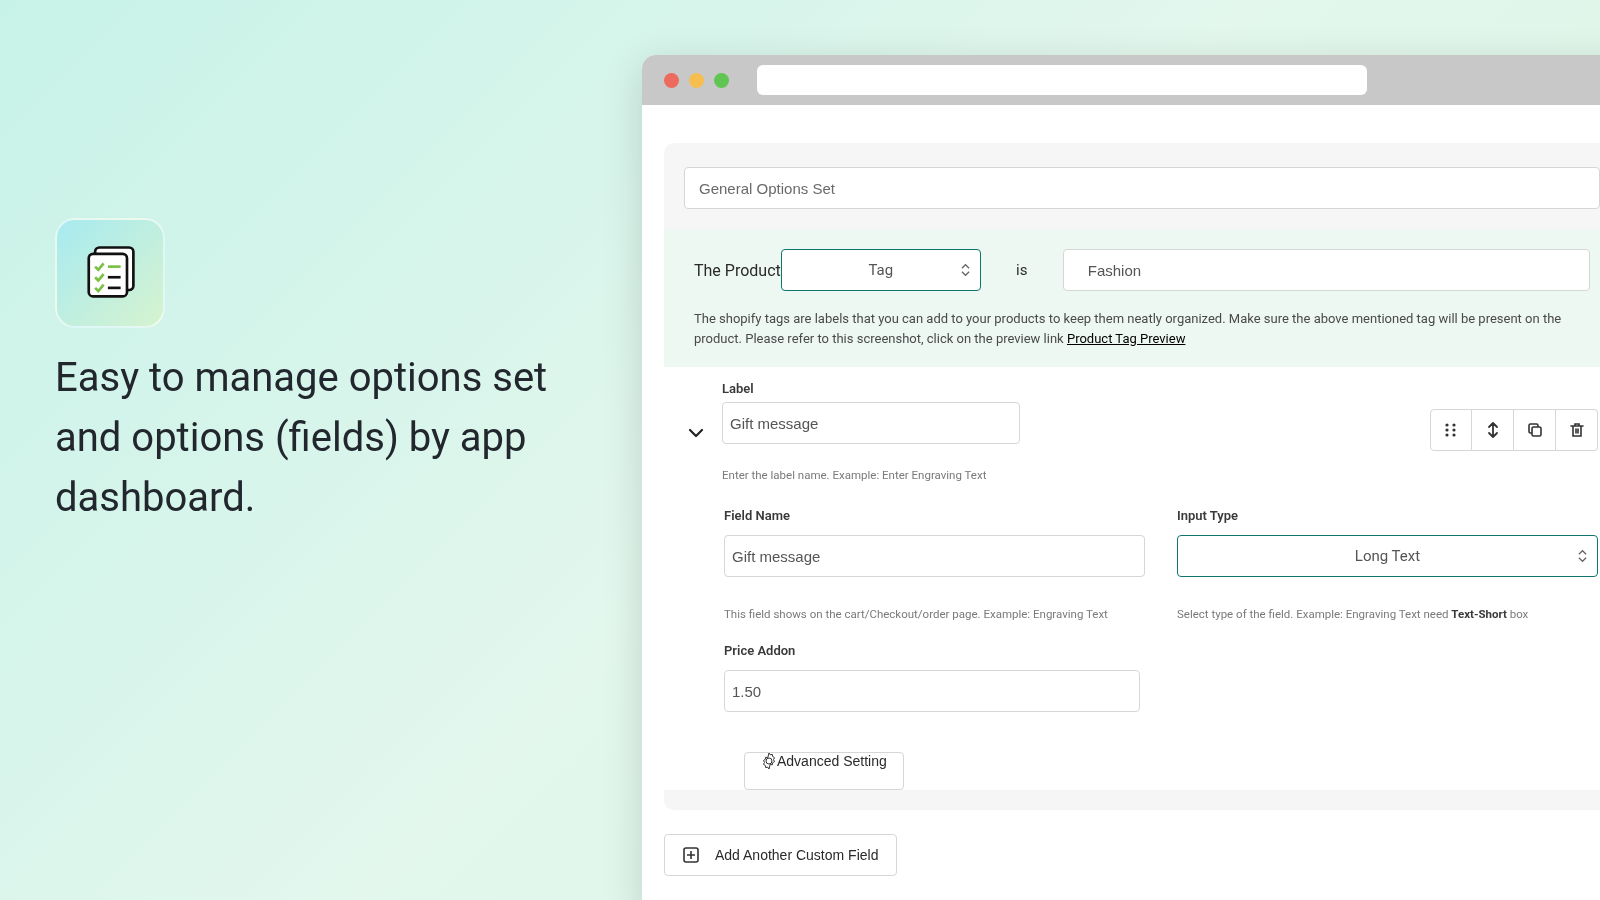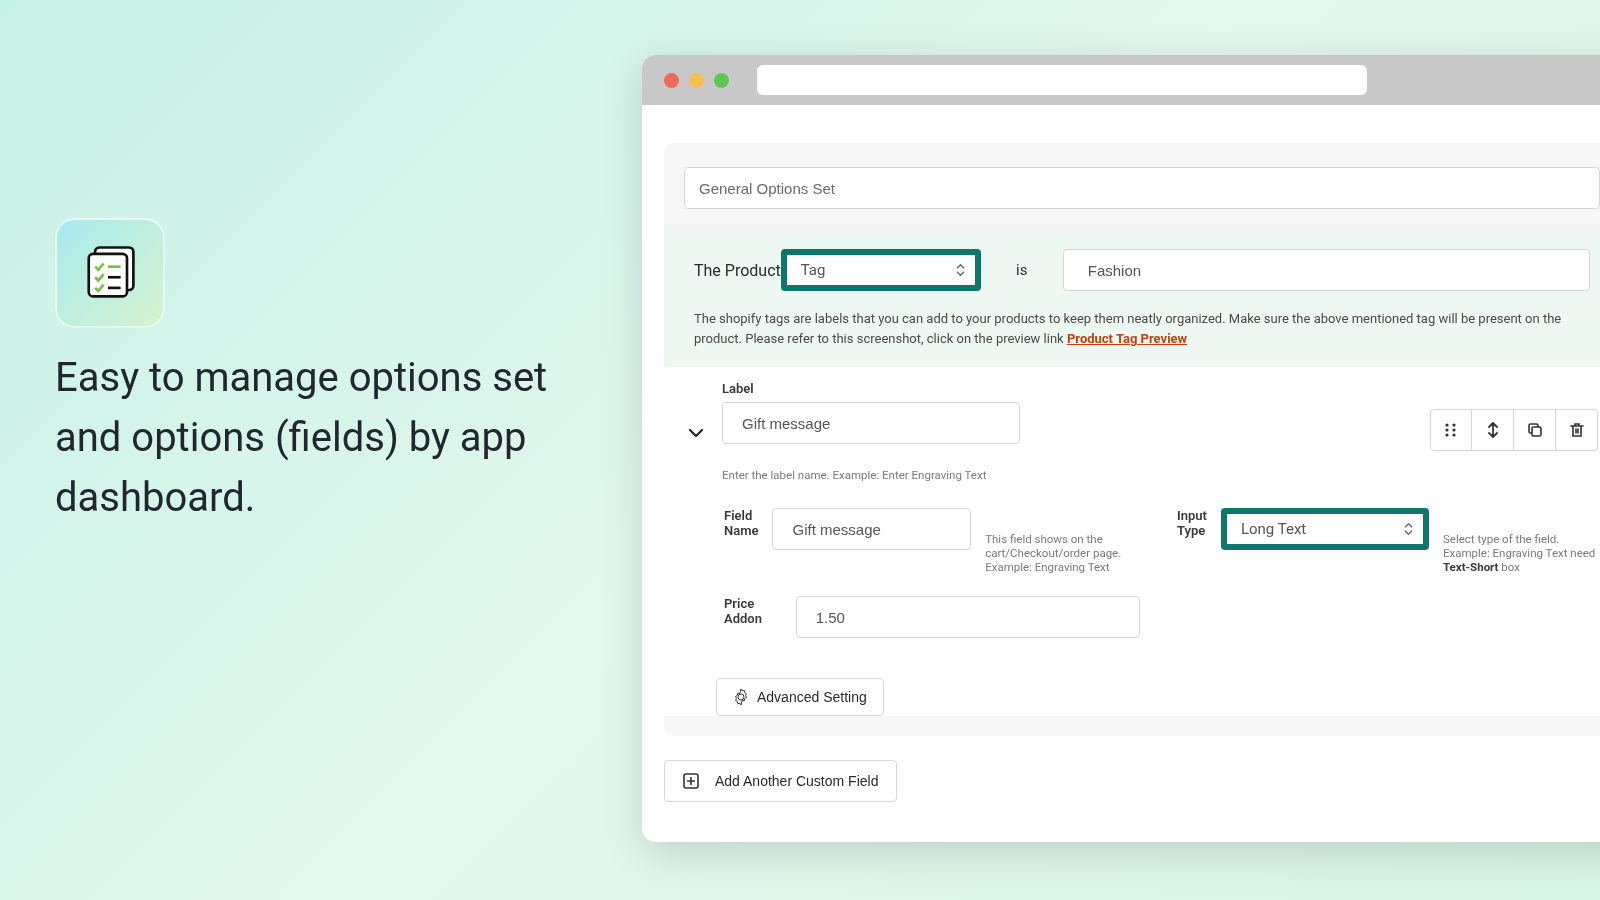--- a/index.html
+++ b/index.html
@@ -106,27 +106,28 @@
   align-items: center;
 }
 .cond-label {
   font-size: 16px;
   color: #2a2a2a;
 }
 .select {
   position: relative;
   height: 42px;
   background: #fff;
-  border: 6px solid #0f766e;
+  border: 1px solid #0f766e;
   border-radius: 4px;
   display: flex;
   align-items: center;
   padding: 0 14px;
   font-size: 15px;
   color: #555;
+  justify-content: center;
 }
 .select.tag { width: 200px; }
 .select-caret {
   position: absolute;
   right: 10px;
   top: 50%;
   transform: translateY(-50%);
   display:flex;
   flex-direction:column;
   gap:1px;
@@ -142,21 +143,21 @@
   padding: 0 24px;
   font-size: 15px;
   color: #555;
 }
 .hint {
   font-size: 13px;
   color: #4a4a4a;
   margin-top: 18px;
   line-height: 1.55;
 }
-.hint a { color: #c2410c; font-weight: 700; text-decoration: underline; }
+.hint a { color: #000000; font-weight: 400; text-decoration: underline; }
 
 
 .field-card {
   background: #fff;
   margin-top: 0;
 }
 .field-head {
   display: flex;
   align-items: flex-start;
   padding: 14px 22px 6px 22px;
@@ -171,21 +172,21 @@
   font-size: 13px;
   color: #3a3a3a;
   font-weight: 600;
   margin-bottom: 6px;
 }
 .text-input {
   width: 100%;
   height: 42px;
   border: 1px solid #d6d6d6;
   border-radius: 4px;
-  padding: 0 19px;
+  padding: 0 7px;
   font-size: 15px;
   color: #555;
   background: #fff;
 }
 .help {
   font-size: 11.5px;
   color: #7a7a7a;
   margin-top: 24px;
 }
 .help b { color: #3a3a3a; }
@@ -213,38 +214,38 @@
 .field-body {
   padding: 20px 22px 22px 60px;
   display: flex;
   flex-direction: column;
   gap: 22px;
 }
 .row {
   display: flex;
   gap: 32px;
 }
-.col { flex: 1; display:flex; flex-direction:row; gap:14px;}
+.col { flex: 1; display:flex; flex-direction:column; gap:6px;}
 .col .text-input, .col .select { width: 100%; }
 .select.long { width: 100%; height: 42px; }
 .price-col { width: 416px; }
 
 .adv-btn {
   display: inline-flex;
-  align-items: center;
-  gap: 8px;
+  align-items: flex-start;
+  gap: 0;
   height: 38px;
   border: 1px solid #d6d6d6;
   border-radius: 4px;
   background: #fff;
   padding: 0 16px;
   font-size: 14px;
   color: #2a2a2a;
   cursor: pointer;
-  margin: 18px 0 0 52px;
+  margin: 18px 0 0 80px;
 }
 .adv-btn svg { width: 16px; height: 16px; }
 
 .add-field-btn {
   display: inline-flex;
   align-items: center;
   gap: 16px;
   height: 42px;
   border: 1px solid #d6d6d6;
   border-radius: 4px;

